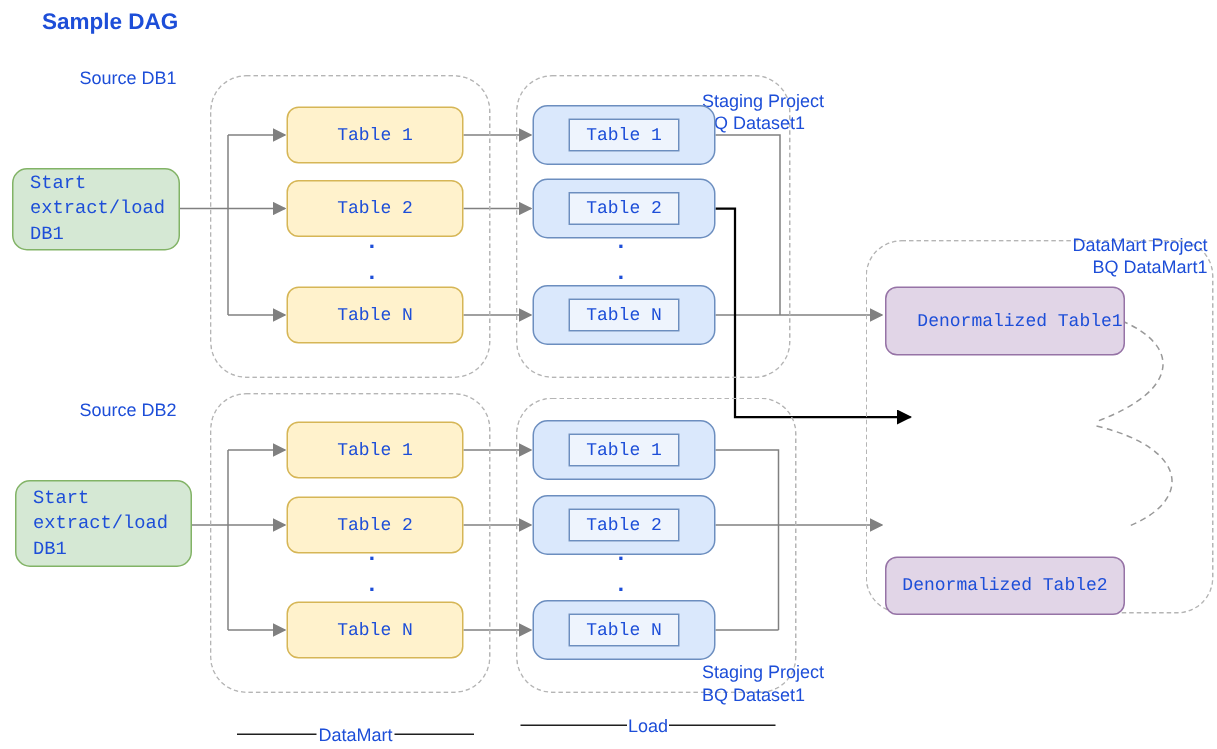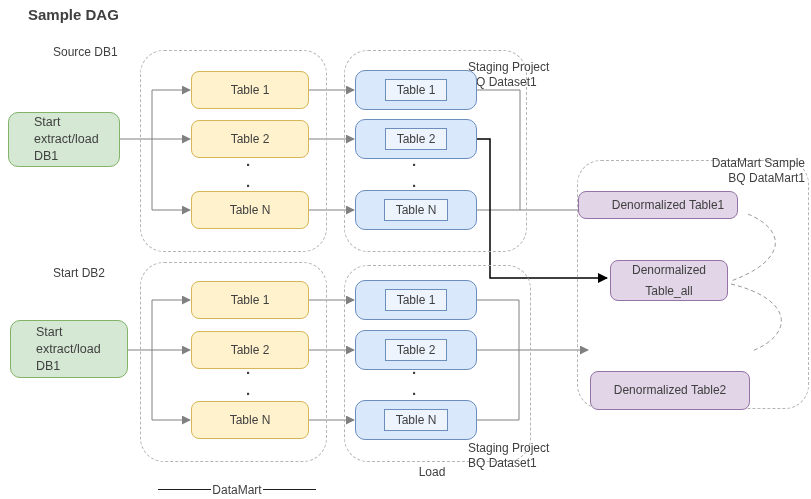--- a/index.html
+++ b/index.html
@@ -1,25 +1,25 @@
 <!DOCTYPE html>
 <html><head>
 <meta charset="utf-8">
 <style>
   html,body{margin:0;padding:0;background:#fff;}
   .canvas{position:relative;width:811px;height:499px;background:#ffffff;overflow:hidden;
-          font-family:"Liberation Sans",sans-serif;color:#404040;}
+          font-family:"Liberation Sans",sans-serif;color:#1d4ed8;}
   .wires{position:absolute;left:0;top:0;pointer-events:none;}
   .title{position:absolute;left:28px;top:6px;font-size:15px;font-weight:700;}
   .lbl{position:absolute;font-size:12px;line-height:15px;white-space:pre-line;}
   .container{position:absolute;border:1px dashed #b5b5b5;border-radius:24px;background:transparent;}
   .node{position:absolute;box-sizing:border-box;border:1px solid;display:flex;
-        align-items:center;justify-content:center;font-size:12px;}
+        align-items:center;justify-content:center;font-size:12px;font-family:Liberation Mono, monospace;}
   .green{background:#d5e8d4;border-color:#82b366;border-radius:10px;justify-content:flex-start;
-         padding:0 25px;white-space:pre-line;line-height:17px;font-size:12.5px;}
+         padding:0 11px;white-space:pre-line;line-height:17px;font-size:12.5px;}
   .yellow{background:#fff2cc;border-color:#d6b656;border-radius:8px;}
   .blue{background:#dae8fc;border-color:#6c8ebf;border-radius:10px;}
   .chip{border:1px solid #6c8ebf;background:#eef4fd;padding:3px 11px;font-size:12px;line-height:14px;}
   .purple{background:#e1d5e7;border-color:#9673a6;border-radius:8px;white-space:pre-line;
           text-align:center;line-height:21px;}
   .dots{position:absolute;width:12px;text-align:center;font-weight:700;font-size:15px;
         line-height:21px;white-space:pre-line;}
   .stage{position:absolute;display:flex;align-items:center;height:15px;font-size:12px;}
   .stage .rule{flex:1;border-top:1px solid #1f1f1f;height:0;}
   .stage .txt{padding:0 1px;white-space:nowrap;}
@@ -69,26 +69,26 @@
   </svg>
 
   <div class="container" style="left:140px;top:50px;width:185px;height:200px;"></div>
   <div class="container" style="left:344px;top:50px;width:181px;height:200px;"></div>
   <div class="container" style="left:140px;top:262px;width:185px;height:198px;"></div>
   <div class="container" style="left:344px;top:265px;width:185px;height:195px;"></div>
   <div class="container" style="left:577px;top:160px;width:230px;height:247px;"></div>
 
   <div class="title">Sample DAG</div>
   <div class="lbl" style="left:53px;top:45px;">Source DB1</div>
-  <div class="lbl" style="left:53px;top:266px;">Start DB2</div>
+  <div class="lbl" style="left:53px;top:266px;">Source DB2</div>
   <div class="lbl center" style="left:468px;top:60px;width:116px;">Staging Project
 BQ Dataset1</div>
   <div class="lbl center" style="left:468px;top:441px;width:116px;">Staging Project
 BQ Dataset1</div>
-  <div class="lbl right" style="left:663px;top:156px;width:142px;">DataMart Sample
+  <div class="lbl right" style="left:663px;top:156px;width:142px;">DataMart Project
 BQ DataMart1</div>
 
   <div class="node green" style="left:8px;top:112px;width:112px;height:55px;">Start extract/load
 DB1</div>
   <div class="node green" style="left:10px;top:320px;width:118px;height:58px;">Start extract/load
 DB1</div>
 
   <div class="node yellow" style="left:191px;top:71px;width:118px;height:38px;">Table 1</div>
   <div class="node yellow" style="left:191px;top:120px;width:118px;height:38px;">Table 2</div>
   <div class="dots" style="left:242px;top:150px;">.
@@ -118,31 +118,29 @@
   </div>
   <div class="node blue" style="left:355px;top:330px;width:122px;height:40px;">
     <span class="chip">Table 2</span>
   </div>
   <div class="dots" style="left:408px;top:358px;">.
 .</div>
   <div class="node blue" style="left:355px;top:400px;width:122px;height:40px;">
     <span class="chip">Table N</span>
   </div>
 
-  <div class="node purple" style="left:578px;top:191px;width:160px;height:28px;padding-left:20px;">Denormalized Table1</div>
-  <div class="node purple" style="left:610px;top:260px;width:118px;height:41px;">Denormalized
-Table_all</div>
+  <div class="node purple" style="left:590px;top:191px;width:160px;height:46px;padding-left:20px;">Denormalized Table1</div>
   <div class="node purple" style="left:590px;top:331px;width:160px;height:39px;margin-top:40px;">Denormalized Table2</div>
 
   <div class="stage" style="left:158px;top:482px;width:158px;">
     <span class="rule"></span>
     <span class="txt">DataMart</span>
     <span class="rule"></span>
   </div>
-  <div class="stage" style="left:347px;top:464px;width:170px;flex-direction:column;">
+  <div class="stage" style="left:347px;top:476px;width:170px;">
     <span class="rule"></span>
     <span class="txt">Load</span>
     <span class="rule"></span>
   </div>
   <div class="stage" style="left:608px;top:482px;width:172px;margin-top:36px;">
     <span class="rule"></span>
     <span class="txt">Transform</span>
     <span class="rule"></span>
   </div>
 

